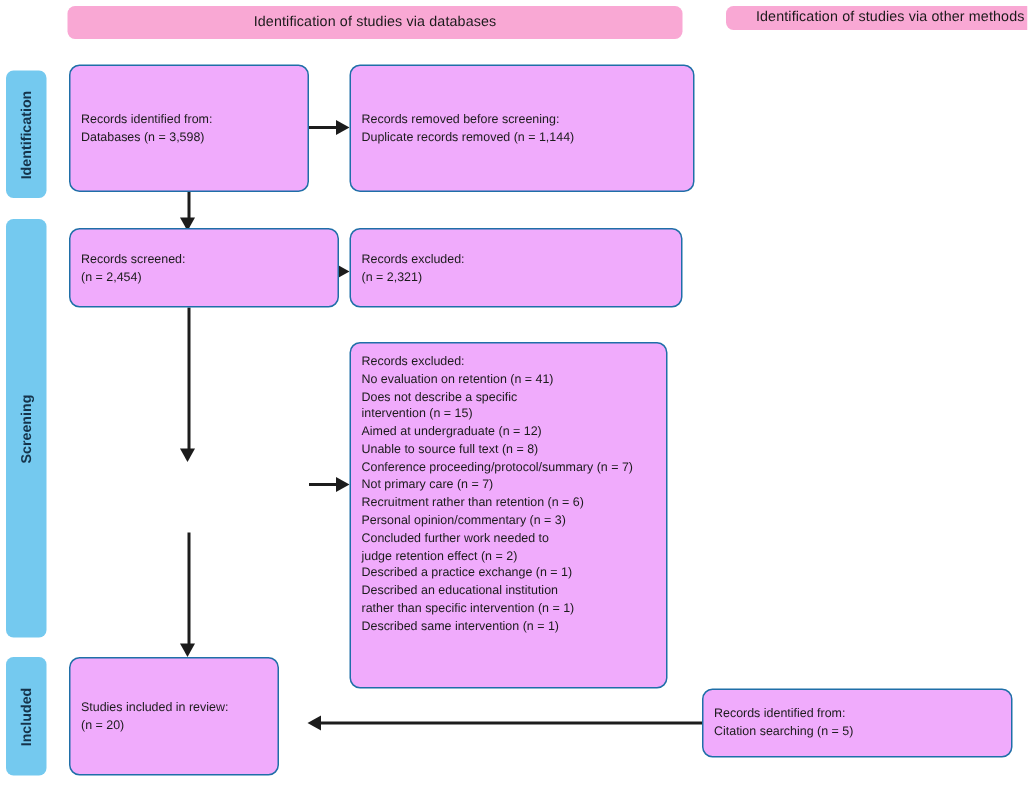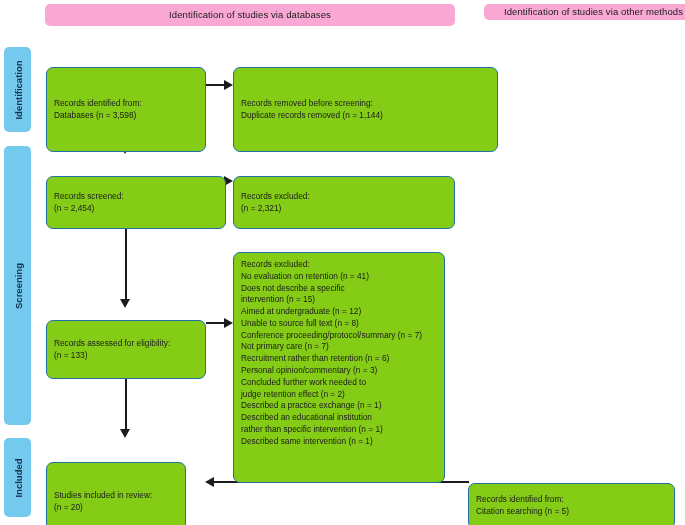--- a/index.html
+++ b/index.html
@@ -50,27 +50,26 @@
     left: 50%;
     top: 50%;
     transform: translate(-50%, -50%) rotate(-90deg);
     white-space: nowrap;
     transform-origin: center center;
   }
 
   
   .box {
     position: absolute;
-    background: #84cc16;
+    background: #f0abfc;
     border: 1.6px solid #1f6fa8;
     border-radius: 7px;
     box-sizing: border-box;
     display: flex;
     align-items: center;
-    margin-top: 24px;
   }
   .box .box-text {
     padding: 0 6px 0 7px;
     font-size: 8.3px;
     line-height: 1.42;
     color: #1b1b1b;
     white-space: pre-line;
   }
   .box.top-align {
     align-items: flex-start;
@@ -149,39 +148,35 @@
   <div class="arrow-down" style="left:120px; top:429px;"></div>
 
   <div class="line-h" style="left:214px; top:481px; width:255px;"></div>
   <div class="arrow-left" style="left:205px; top:476.5px;"></div>
 
   <div class="box" style="left:46px; top:43px; width:160px; height:85px;">
     <span class="box-text">Records identified from:
 Databases (n = 3,598)</span>
   </div>
 
-  <div class="box" style="left:233px; top:43px; width:265px; height:85px;">
+  <div class="box" style="left:233px; top:43px; width:230px; height:85px;">
     <span class="box-text">Records removed before screening:
    Duplicate records removed (n = 1,144)</span>
   </div>
 
   <div class="box" style="left:46px; top:152px; width:180px; height:53px;">
     <span class="box-text">Records screened:
 (n = 2,454)</span>
   </div>
 
   <div class="box" style="left:233px; top:152px; width:222px; height:53px;">
     <span class="box-text">Records excluded:
 (n = 2,321)</span>
   </div>
 
-  <div class="box" style="left:46px; top:296px; width:160px; height:59px;">
-    <span class="box-text">Records assessed for eligibility:
-(n = 133)</span>
-  </div>
 
   <div class="box top-align" style="left:233px; top:228px; width:212px; height:231px;">
     <span class="box-text">Records excluded:
    No evaluation on retention (n = 41)
    Does not describe a specific
    intervention (n = 15)
    Aimed at undergraduate (n = 12)
    Unable to source full text (n = 8)
    Conference proceeding/protocol/summary (n = 7)
    Not primary care (n = 7)

